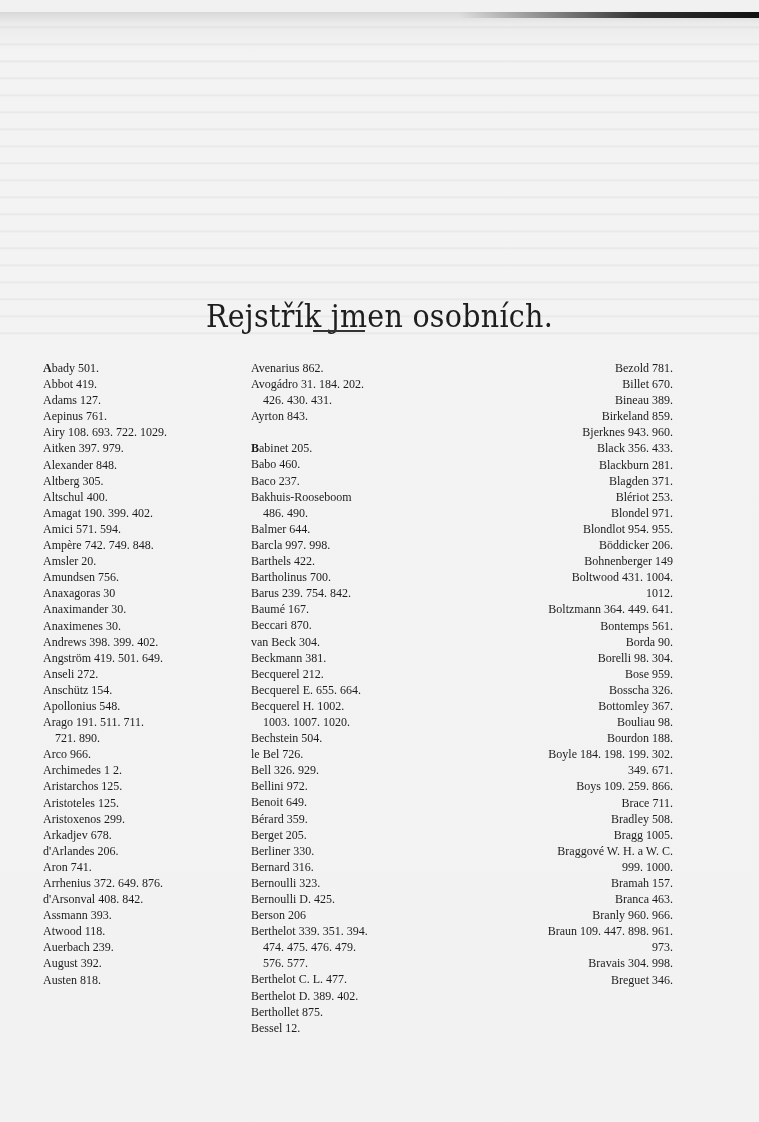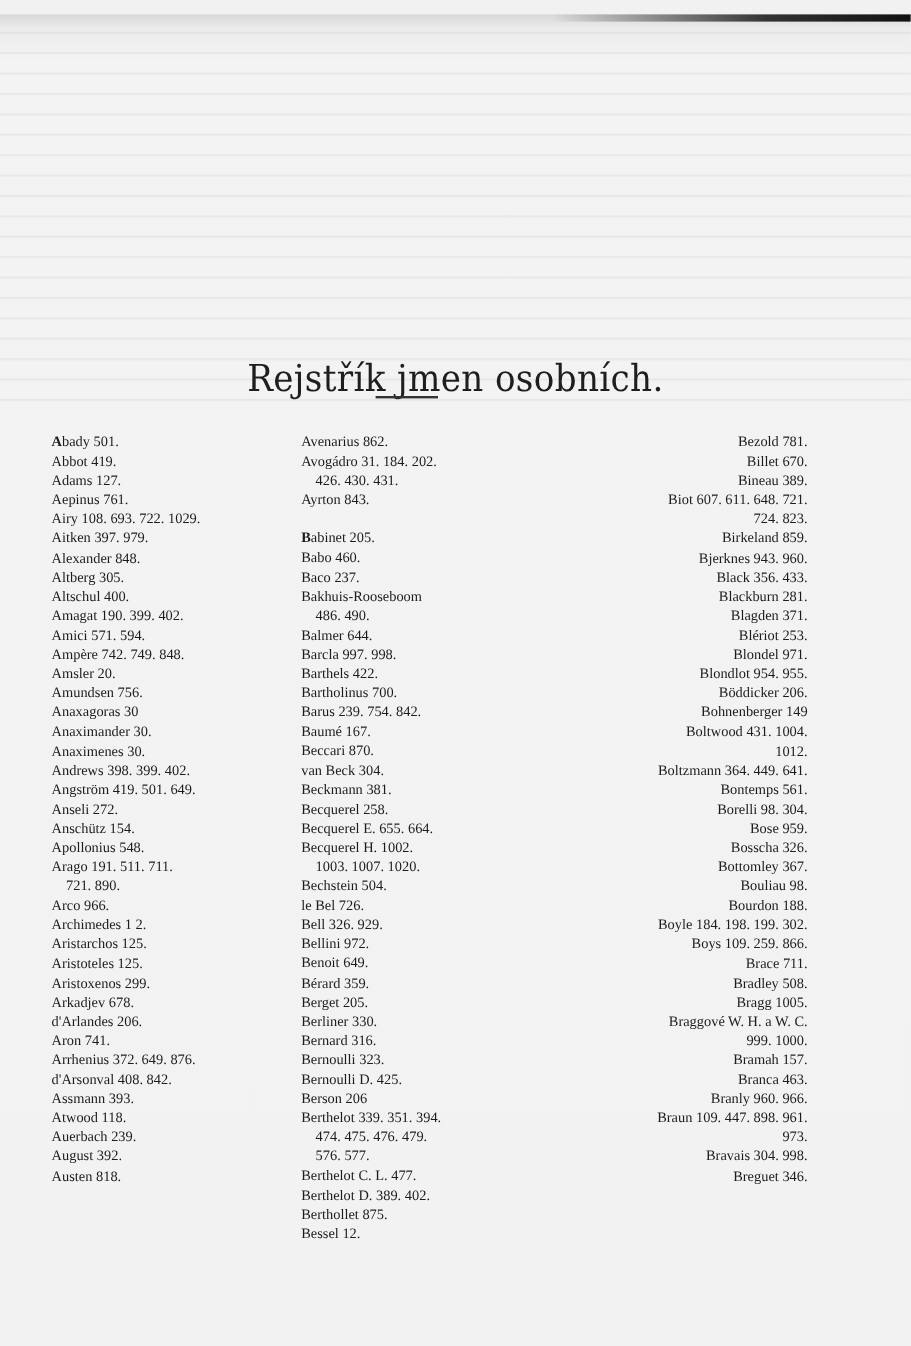--- a/index.html
+++ b/index.html
@@ -105,21 +105,21 @@
       <span class="entry"><span>Bakhuis-Rooseboom</span><span class="cont">486. 490.</span></span>
       <span class="entry"><span>Balmer 644.</span></span>
       <span class="entry"><span>Barcla 997. 998.</span></span>
       <span class="entry"><span>Barthels 422.</span></span>
       <span class="entry"><span>Bartholinus 700.</span></span>
       <span class="entry"><span>Barus 239. 754. 842.</span></span>
       <span class="entry"><span>Baumé 167.</span></span>
       <span class="entry"><span>Beccari 870.</span></span>
       <span class="entry"><span>van Beck 304.</span></span>
       <span class="entry"><span>Beckmann 381.</span></span>
-      <span class="entry"><span>Becquerel 258.</span></span>
+      <span class="entry"><span>Becquerel 212.</span></span>
       <span class="entry"><span>Becquerel E. 655. 664.</span></span>
       <span class="entry"><span>Becquerel H. 1002.</span><span class="cont">1003. 1007. 1020.</span></span>
       <span class="entry"><span>Bechstein 504.</span></span>
       <span class="entry"><span>le Bel 726.</span></span>
       <span class="entry"><span>Bell 326. 929.</span></span>
       <span class="entry"><span>Bellini 972.</span></span>
       <span class="entry"><span>Benoit 649.</span></span>
       <span class="entry"><span>Bérard 359.</span></span>
       <span class="entry"><span>Berget 205.</span></span>
       <span class="entry"><span>Berliner 330.</span></span>
@@ -130,41 +130,41 @@
       <span class="entry"><span>Berthelot 339. 351. 394.</span><span class="cont">474. 475. 476. 479.</span><span class="cont">576. 577.</span></span>
       <span class="entry"><span>Berthelot C. L. 477.</span></span>
       <span class="entry"><span>Berthelot D. 389. 402.</span></span>
       <span class="entry"><span>Berthollet 875.</span></span>
       <span class="entry"><span>Bessel 12.</span></span>
     </div>
   <div class="col col3">
       <span class="entry"><span>Bezold 781.</span></span>
       <span class="entry"><span>Billet 670.</span></span>
       <span class="entry"><span>Bineau 389.</span></span>
-      <span class="entry"><span>Biot 607. 611. 648. 721.</span><span class="cont">724. 823.</span></span>
       <span class="entry"><span>Birkeland 859.</span></span>
       <span class="entry"><span>Bjerknes 943. 960.</span></span>
       <span class="entry"><span>Black 356. 433.</span></span>
       <span class="entry"><span>Blackburn 281.</span></span>
       <span class="entry"><span>Blagden 371.</span></span>
       <span class="entry"><span>Blériot 253.</span></span>
       <span class="entry"><span>Blondel 971.</span></span>
       <span class="entry"><span>Blondlot 954. 955.</span></span>
       <span class="entry"><span>Böddicker 206.</span></span>
       <span class="entry"><span>Bohnenberger 149</span></span>
       <span class="entry"><span>Boltwood 431. 1004.</span><span class="cont">1012.</span></span>
       <span class="entry"><span>Boltzmann 364. 449. 641.</span></span>
       <span class="entry"><span>Bontemps 561.</span></span>
+      <span class="entry"><span>Borda 90.</span></span>
       <span class="entry"><span>Borelli 98. 304.</span></span>
       <span class="entry"><span>Bose 959.</span></span>
       <span class="entry"><span>Bosscha 326.</span></span>
       <span class="entry"><span>Bottomley 367.</span></span>
       <span class="entry"><span>Bouliau 98.</span></span>
       <span class="entry"><span>Bourdon 188.</span></span>
-      <span class="entry"><span>Boyle 184. 198. 199. 302.</span></span>
+      <span class="entry"><span>Boyle 184. 198. 199. 302.</span><span class="cont">349. 671.</span></span>
       <span class="entry"><span>Boys 109. 259. 866.</span></span>
       <span class="entry"><span>Brace 711.</span></span>
       <span class="entry"><span>Bradley 508.</span></span>
       <span class="entry"><span>Bragg 1005.</span></span>
       <span class="entry"><span>Braggové W. H. a W. C.</span><span class="cont">999. 1000.</span></span>
       <span class="entry"><span>Bramah 157.</span></span>
       <span class="entry"><span>Branca 463.</span></span>
       <span class="entry"><span>Branly 960. 966.</span></span>
       <span class="entry"><span>Braun 109. 447. 898. 961.</span><span class="cont">973.</span></span>
       <span class="entry"><span>Bravais 304. 998.</span></span>

